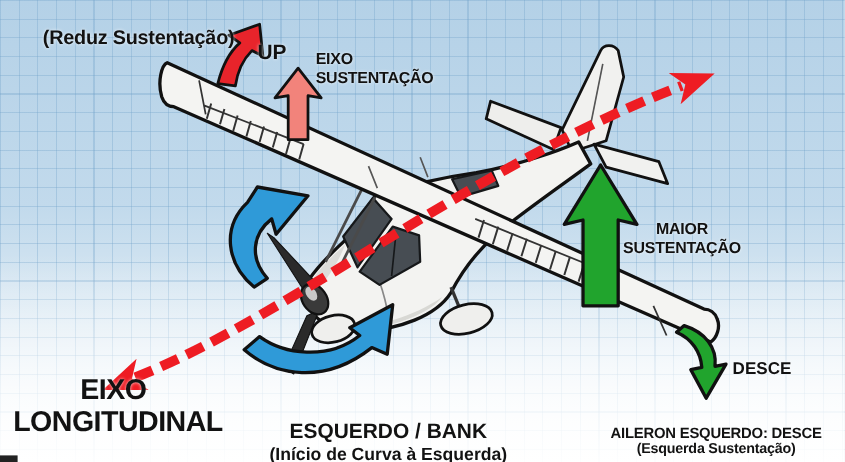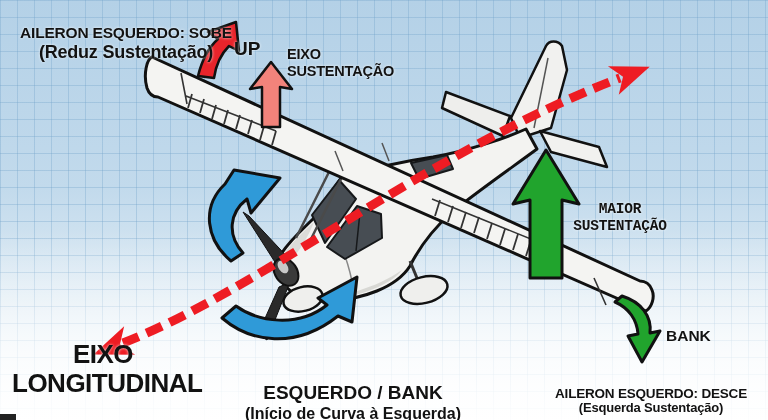--- a/index.html
+++ b/index.html
@@ -17,21 +17,21 @@
     position:absolute;color:var(--text);font-weight:bold;
     white-space:pre-line;line-height:1.15;
     text-shadow:0 0 3px rgba(255,255,255,.85);
   }
   .lbl .sub{display:block;font-weight:bold;}
   .aileron-left{left:15px;top:7px;width:222px;text-align:center;font-size:15px;letter-spacing:-.2px;}
   .aileron-left .t{font-size:15.5px;}
   .aileron-left .sub{font-size:18px;}
   .up-lbl{left:234px;top:38px;font-size:19px;}
   .menor{left:287px;top:46px;font-size:14.5px;letter-spacing:-.2px;text-align:left;}
-  .maior{left:555px;top:201px;width:130px;font-size:14.5px;letter-spacing:-.2px;text-align:center;font-family:Liberation Mono, monospace;}
+  .maior{left:555px;top:201px;width:130px;font-size:14.5px;letter-spacing:-.2px;text-align:center;}
   .down-lbl{left:666px;top:327px;font-size:15.5px;}
   .aileron-right{left:550px;top:370px;width:202px;text-align:center;font-size:13.5px;letter-spacing:-.2px;}
   .aileron-right .sub{font-size:13px;}
   .eixo{left:12px;top:340px;width:182px;text-align:center;font-size:26px;line-height:1.13;letter-spacing:-.5px;}
   .roll{left:223px;top:362px;width:260px;text-align:center;font-size:19px;line-height:1.1;}
   .roll .sub{font-size:16px;margin-top:1px;}
   .corner-mark{position:absolute;left:0;bottom:0;width:16px;height:6px;background:#222;}
   
   .c-red{fill:var(--arrow-red);}
   .c-salmon{fill:var(--arrow-salmon);}
@@ -98,33 +98,32 @@
     <path class="c-red" d="M198,76 C202,60 209,47 218,39 L208,32 L236,22 L239,51 L229,46 C221,54 216,64 214,78 Z" stroke="#111" stroke-width="2.5" stroke-linejoin="round"></path>
     <polygon class="c-salmon" points="271,62 292,89 280,87 280,127 262,127 262,87 250,89" stroke="#111" stroke-width="2.5" stroke-linejoin="round"></polygon>
 
     <path class="c-blue" d="M231,261 C206,240 201,207 225,184 L234,170 L280,178 L251,213 L247,199 C229,213 227,235 243,253 Z" stroke="#111" stroke-width="3" stroke-linejoin="round"></path>
     <path class="c-blue" d="M222,318 C250,342 295,350 338,316 L352,322 L357,277 L318,298 L327,305 C298,328 258,322 236,306 Z" stroke="#111" stroke-width="3" stroke-linejoin="round"></path>
 
     <path class="axis-line" d="M123,343 C260,290 430,150 620,78" fill="none" stroke-width="9" stroke-dasharray="17 8.5" marker-start="url(#axisHead)" marker-end="url(#axisHead)"></path>
   </svg>
 
   <div class="lbl aileron-left">
-    <span class="t">AILERON ESQUERDO: SOBE</span>
     <span class="sub">(Reduz Sustentação)</span>
   </div>
 
   <div class="lbl up-lbl">UP</div>
 
   <div class="lbl menor">EIXO
 SUSTENTAÇÃO</div>
 
   <div class="lbl maior">MAIOR
 SUSTENTAÇÃO</div>
 
-  <div class="lbl down-lbl">BANK</div>
+  <div class="lbl down-lbl">DESCE</div>
 
   <div class="lbl aileron-right">
     <span class="t">AILERON ESQUERDO: DESCE</span>
     <span class="sub">(Esquerda Sustentação)</span>
   </div>
 
   <div class="lbl eixo">EIXO
 LONGITUDINAL</div>
 
   <div class="lbl roll">

